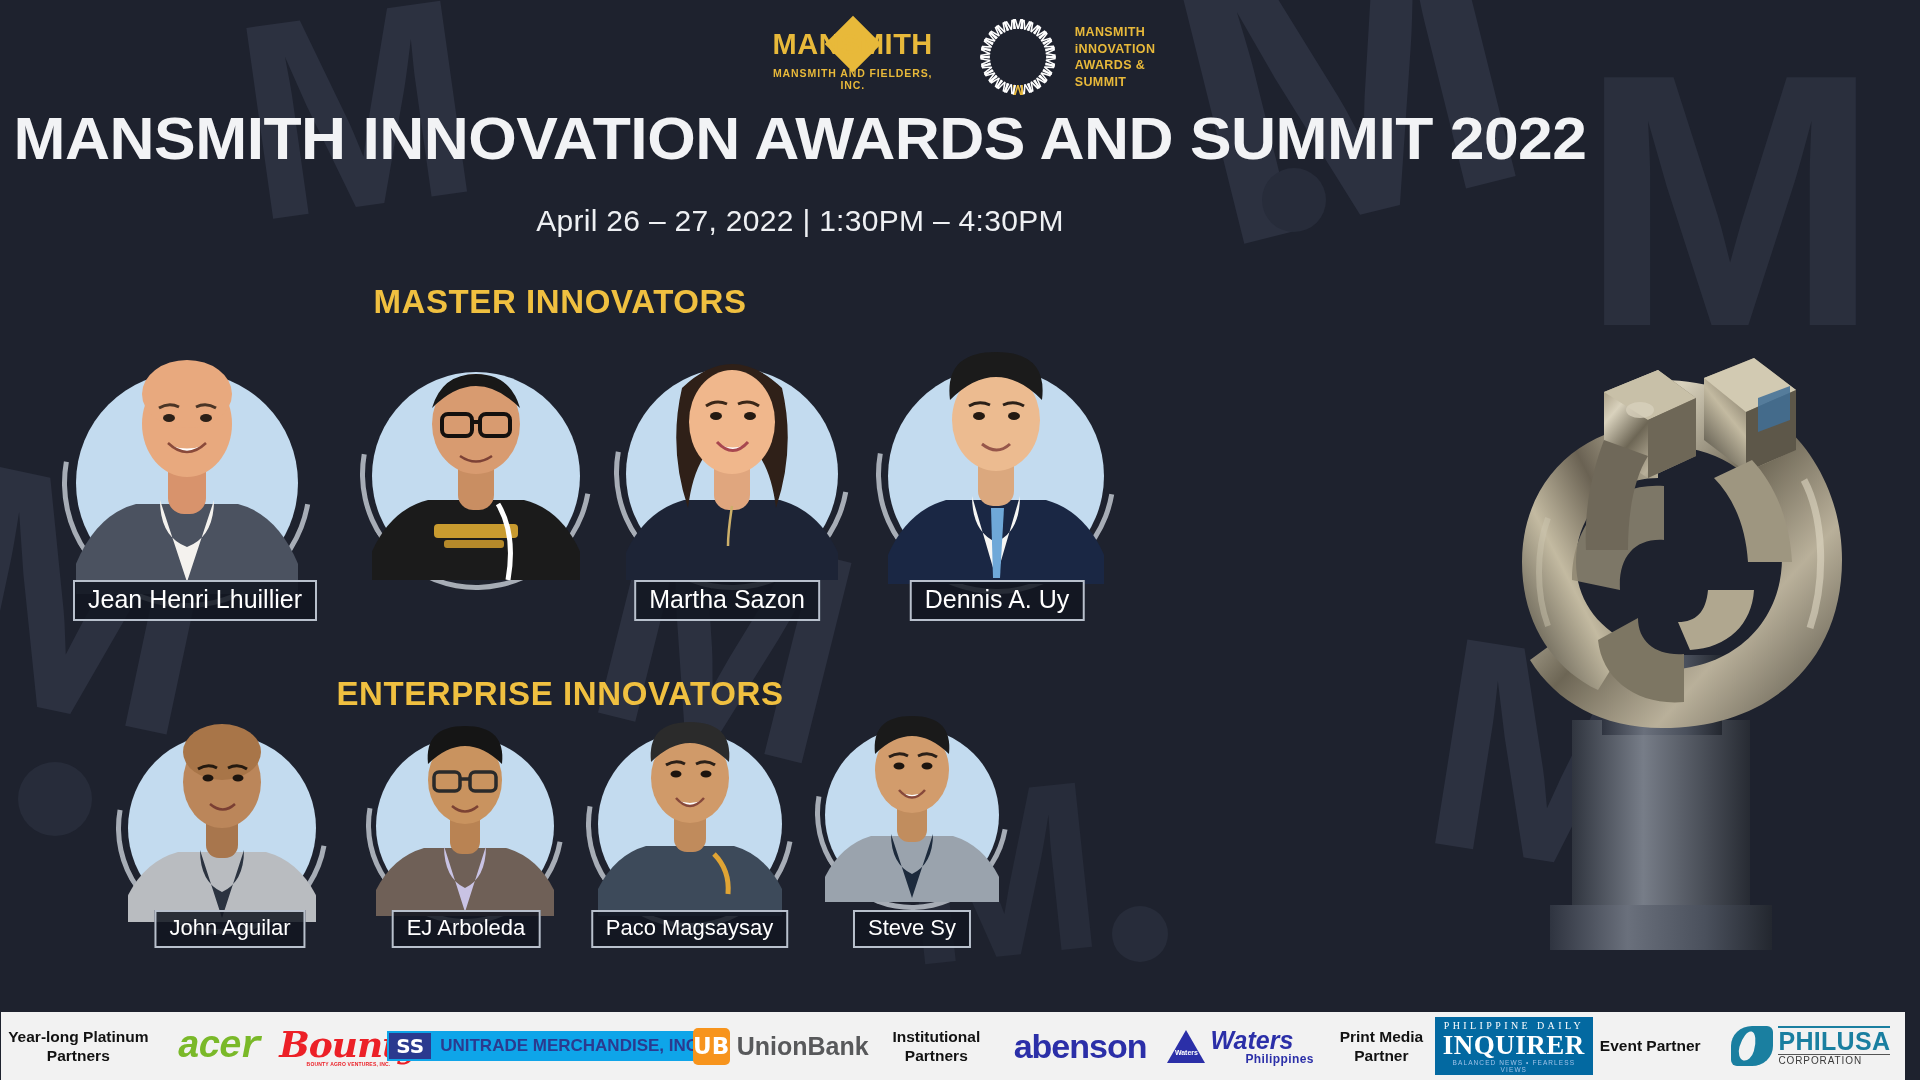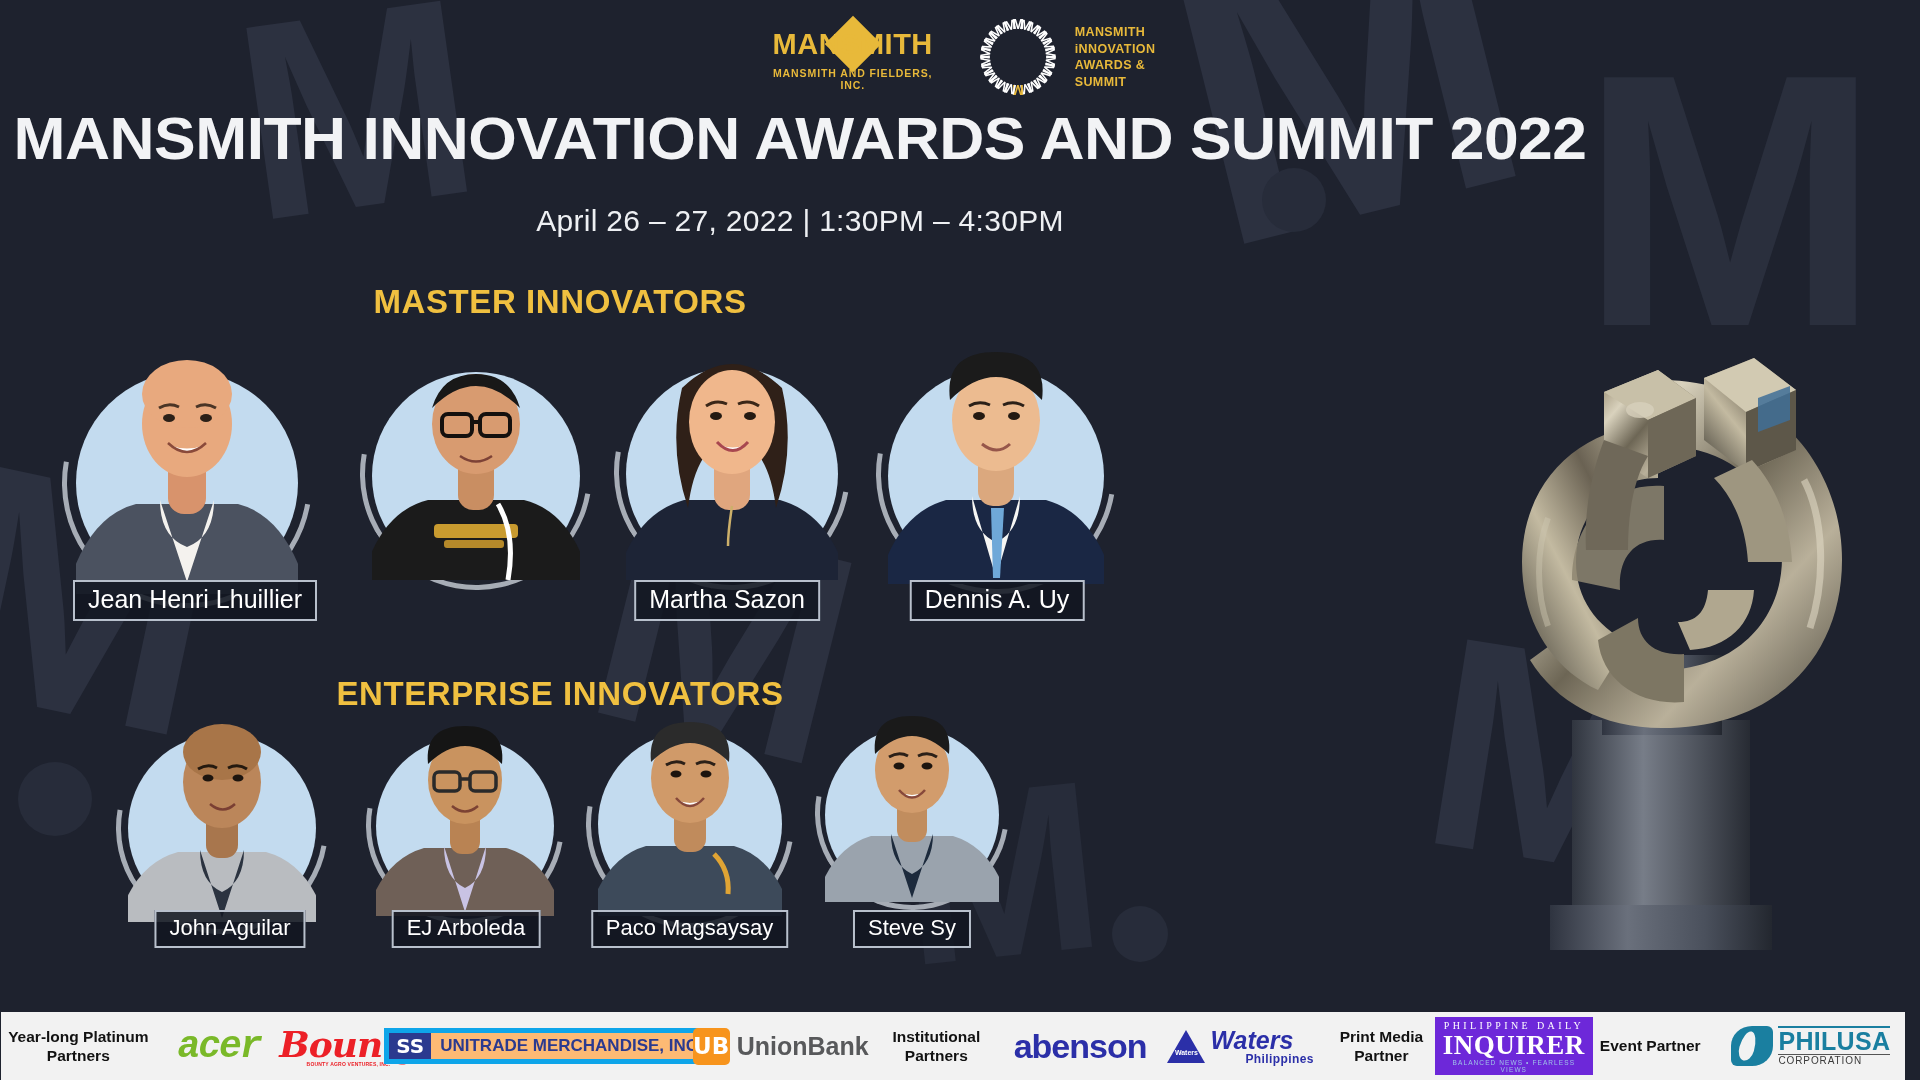--- a/index.html
+++ b/index.html
@@ -125,21 +125,21 @@
   }
   .lg-bounty-wrap { text-align:center; line-height:1; }
   .lg-bounty {
     font-size:36px; font-weight:bold; color:#ec2027;
     font-style:italic; font-family:"DejaVu Serif", serif; letter-spacing:-1px;
   }
   .lg-bounty-sub { font-size:5px; color:#ec2027; font-weight:bold; letter-spacing:.2px; }
 
   .lg-unitrade {
     display:flex; align-items:center;
-    border:5px solid #0ea5e9; background:#fdba74;justify-content:center;
+    border:2px solid #0ea5e9; background:#0ea5e9;justify-content:center;
   }
   .lg-unitrade-mark {
     background:#2b3a8f; color:#ffffff; padding:3px 7px;
     font-size:20px; font-weight:bold; line-height:1;
     font-family:"DejaVu Sans", sans-serif;
   }
   .lg-unitrade-text {
     color:#2b3a8f; font-size:17px; font-weight:bold;
     padding:0 9px; white-space:nowrap;
   }
@@ -161,21 +161,21 @@
     border-bottom:33px solid #2b2fa8; position:relative;
   }
   .lg-waters-mark i {
     position:absolute; left:-13px; top:19px; font-size:7px; color:#ffffff;
     font-style:normal; font-weight:bold; width:26px; text-align:center;
   }
   .lg-waters-text { line-height:1.05; }
   .lg-waters-t1 { font-size:25px; font-weight:bold; color:#2b2fa8; font-style:italic; }
   .lg-waters-t2 { font-size:12px; font-weight:bold; color:#2b2fa8; letter-spacing:.4px;margin-left:35px; }
 
-  .lg-inquirer { background:#6d28d9; padding:3px 8px 2px; text-align:center; }
+  .lg-inquirer { background:#0369a1; padding:3px 8px 2px; text-align:center; }
   .lg-inq-top { font-size:10px; color:#ffffff; letter-spacing:3.4px; font-family:"Liberation Serif", serif; }
   .lg-inq-mid { font-size:27px; color:#ffffff; font-weight:bold; letter-spacing:.5px; line-height:1.05; font-family:"Liberation Serif", serif; }
   .lg-inq-bot { font-size:6.5px; color:#9fc2e8; letter-spacing:1.1px; }
 
   .lg-philusa { display:flex; align-items:center; gap:5px; }
   .lg-philusa-mark {
     width:42px; height:40px; background:#1a7fa0;
     border-radius:50% 6px 50% 6px; position:relative;
   }
   .lg-philusa-mark::after {

